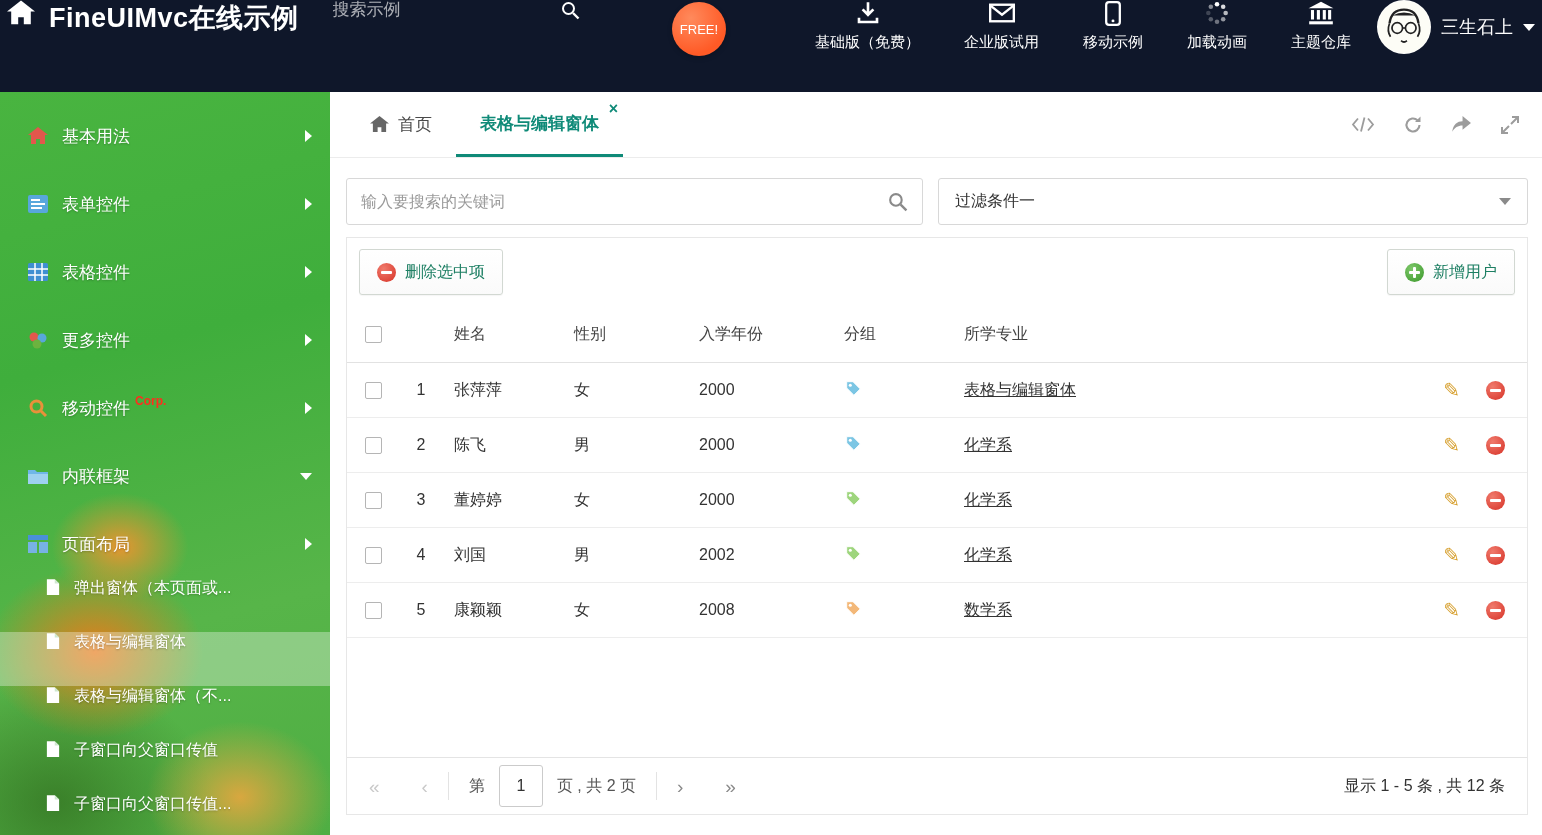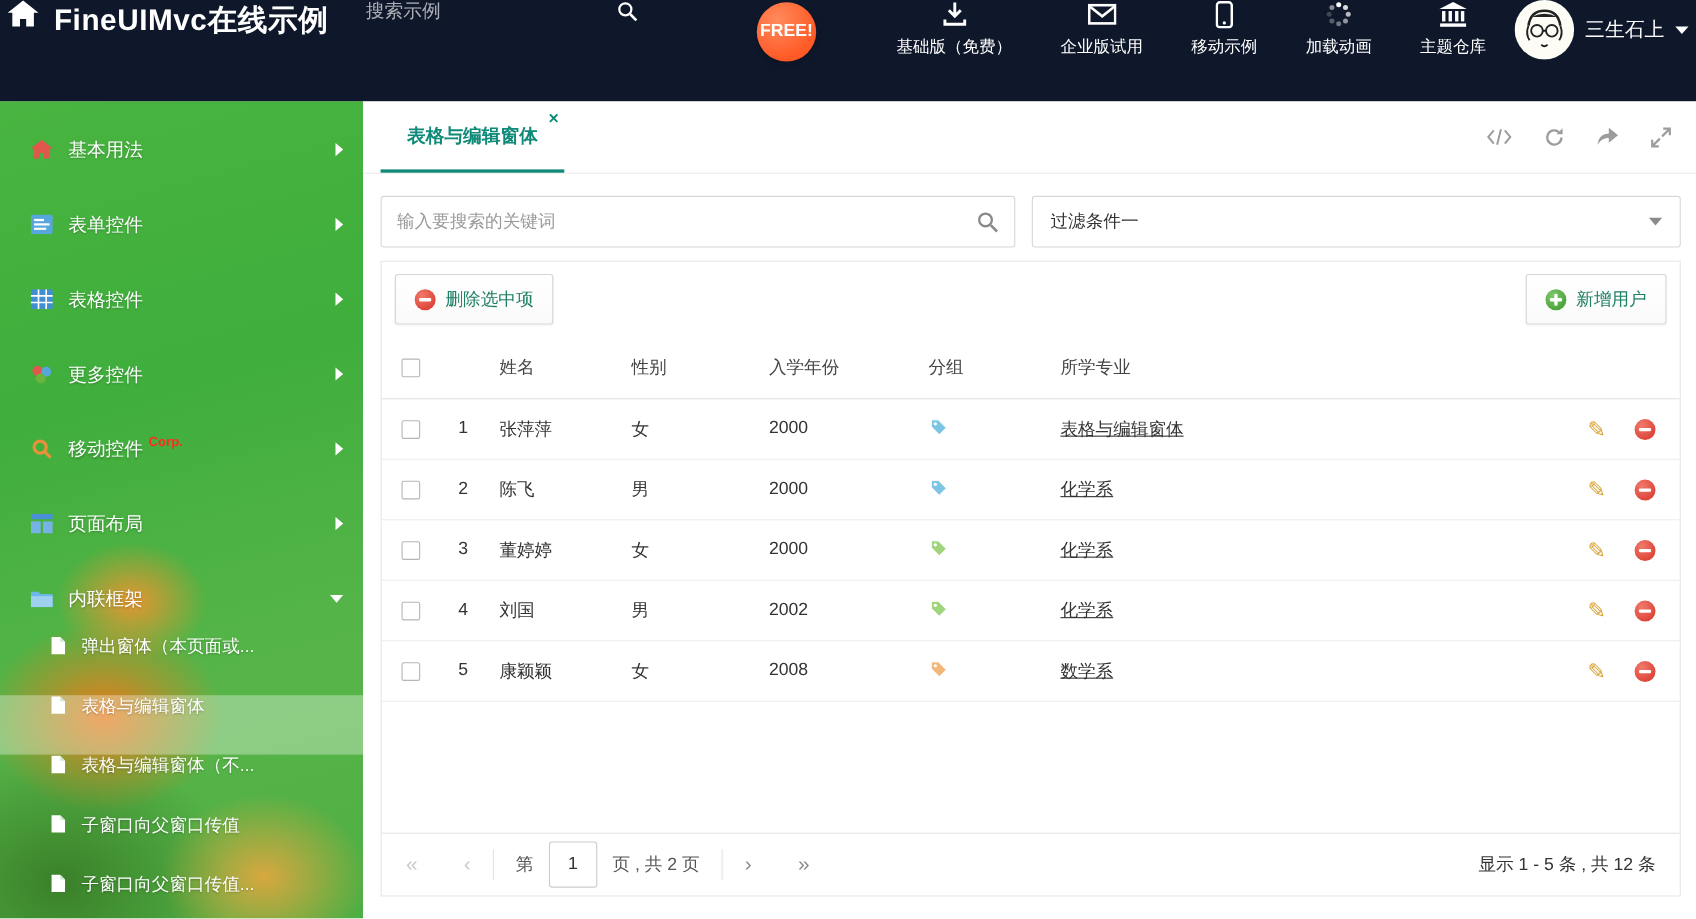--- a/index.html
+++ b/index.html
@@ -7,23 +7,23 @@
   body{display:flex;flex-direction:column;background:#fff}
 
   
   .topbar{position:relative;flex:0 0 92px;background:#0f172a;display:flex;align-items:flex-start;color:#fff;padding:0 7px}
   .brand-home{display:flex;margin-right:14px;cursor:pointer}
   .brand-title{font-size:27px;font-weight:bold;letter-spacing:.5px}
   .hsearch{display:flex;align-items:center;margin-left:34px;width:205px}
   .hsearch input{flex:1;background:transparent;border:none;outline:none;color:#fff;font-size:17px}
   .hsearch input::placeholder{color:rgba(255,255,255,.65)}
   .hsearch .glyph{color:#fff;display:flex;margin-left:6px;cursor:pointer}
-  .free-badge{position:absolute;left:688px;top:2px;width:54px;height:54px;border-radius:50%;
+  .free-badge{position:absolute;left:672px;top:2px;width:54px;height:54px;border-radius:50%;
     background:radial-gradient(circle at 35% 30%, #ff8a5c, #ff5a26 70%);display:flex;align-items:center;justify-content:center;
-    font-size:16px;font-weight:bold;color:#fff;box-shadow:0 2px 5px rgba(0,0,0,.22)}
+    font-size:13px;font-weight:normal;color:#fff;box-shadow:0 2px 5px rgba(0,0,0,.22)}
   .hnav{display:flex;align-items:center;gap:44px;margin-left:auto;margin-right:26px}
   .hnav-item{display:flex;flex-direction:column;align-items:center;gap:7px;cursor:pointer}
   .hnav-item .glyph{height:26px;display:flex;align-items:center}
   .hnav-item .nlabel{font-size:15px;white-space:nowrap}
   .huser{display:flex;align-items:center;gap:10px;cursor:pointer}
   .avatar{width:54px;height:54px;border-radius:50%;overflow:hidden;display:flex;background:#fdfdf6;border:1px solid rgba(255,255,255,.6)}
   .huser .uname{font-size:18px}
   .caret-w{width:0;height:0;border-left:6px solid transparent;border-right:6px solid transparent;border-top:7px solid #fff}
 
   
@@ -252,38 +252,38 @@
               <circle cx="8.5" cy="8.5" r="5.5" fill="none" stroke="#e8913a" stroke-width="3"></circle>
               <line x1="13" y1="13" x2="18" y2="18" stroke="#e8913a" stroke-width="3"></line>
             </svg>
         </span>
         <span>移动控件</span>
         <span class="corp">Corp.</span>
         <span class="chev chev-r"></span>
       </div>
       <div class="side-item">
         <span class="sicon">
+          <svg width="20" height="16" viewBox="0 0 20 16">
+              <path d="M0 2 h7 l2 2 h11 v12 H0z" fill="#6fb7e8"></path>
+              <rect y="6" width="20" height="10" fill="#9ed1f0"></rect>
+            </svg>
+        </span>
+        <span>内联框架</span>
+        <span class="chev chev-d"></span>
+      </div>
+      <div class="side-item">
+        <span class="sicon">
           <svg width="20" height="18" viewBox="0 0 20 18">
               <rect width="20" height="5" fill="#4a90d9"></rect>
               <rect y="7" width="9" height="11" fill="#77b2e4"></rect>
               <rect x="11" y="7" width="9" height="11" fill="#77b2e4"></rect>
             </svg>
         </span>
         <span>页面布局</span>
         <span class="chev chev-r"></span>
-      </div>
-      <div class="side-item">
-        <span class="sicon">
-          <svg width="20" height="16" viewBox="0 0 20 16">
-              <path d="M0 2 h7 l2 2 h11 v12 H0z" fill="#6fb7e8"></path>
-              <rect y="6" width="20" height="10" fill="#9ed1f0"></rect>
-            </svg>
-        </span>
-        <span>内联框架</span>
-        <span class="chev chev-d"></span>
       </div>
 
       <div class="sub-item">
         <span class="ficon">
           <svg width="14" height="18" viewBox="0 0 16 20">
               <path d="M1 1 h9 l5 5 v13 H1z" fill="#fff"></path>
               <path d="M10 1 v5 h5z" fill="#cfe8cf"></path>
             </svg>
         </span>
         <span>弹出窗体（本页面或...</span>
@@ -323,20 +323,28 @@
             </svg>
         </span>
         <span>子窗口向父窗口传值...</span>
       </div>
     </div>
   </aside>
 
   <main class="main">
 
     <div class="tabstrip">
+      <div class="tab">
+        <span class="glyph">
+          <svg width="19" height="17" viewBox="0 0 20 18">
+              <path d="M10 0 L20 8 h-3 v9 h-5 v-5 h-4 v5 H3 V8 H0z" fill="#666"></path>
+            </svg>
+        </span>
+        <span>首页</span>
+      </div>
       <div class="tab active">
         <span>表格与编辑窗体</span>
         <span class="close">×</span>
       </div>
       <div class="tab-tools">
         <span class="tool">
           <svg width="24" height="17" viewBox="0 0 24 16">
               <path d="M7 2 L2 8 l5 6 M17 2 l5 6 -5 6 M13.5 1 l-3.5 14" stroke="currentColor" stroke-width="1.8" fill="none"></path>
             </svg>
         </span>

